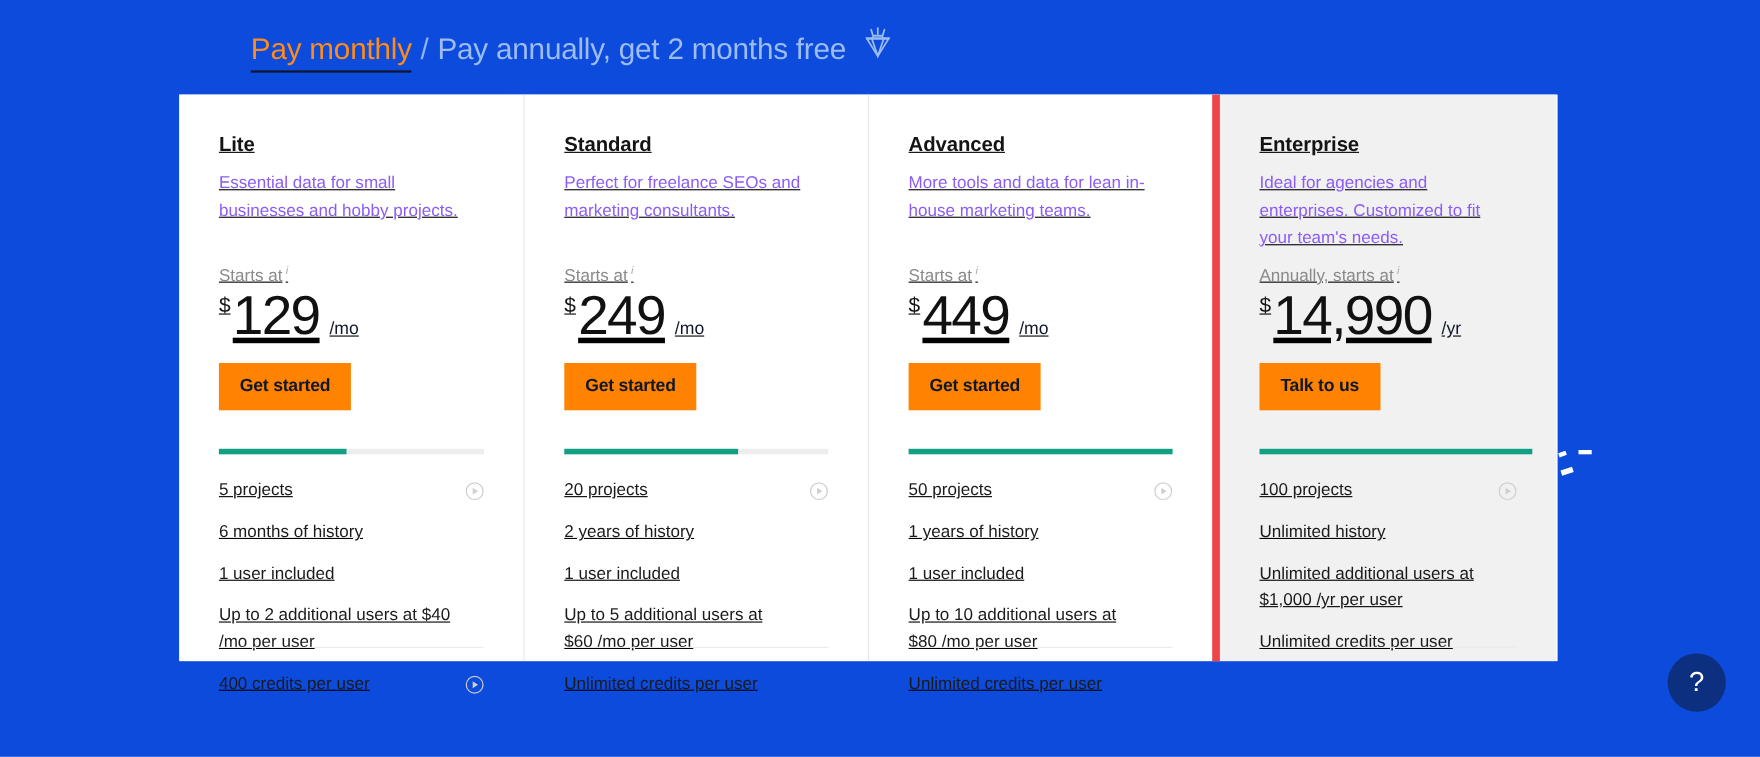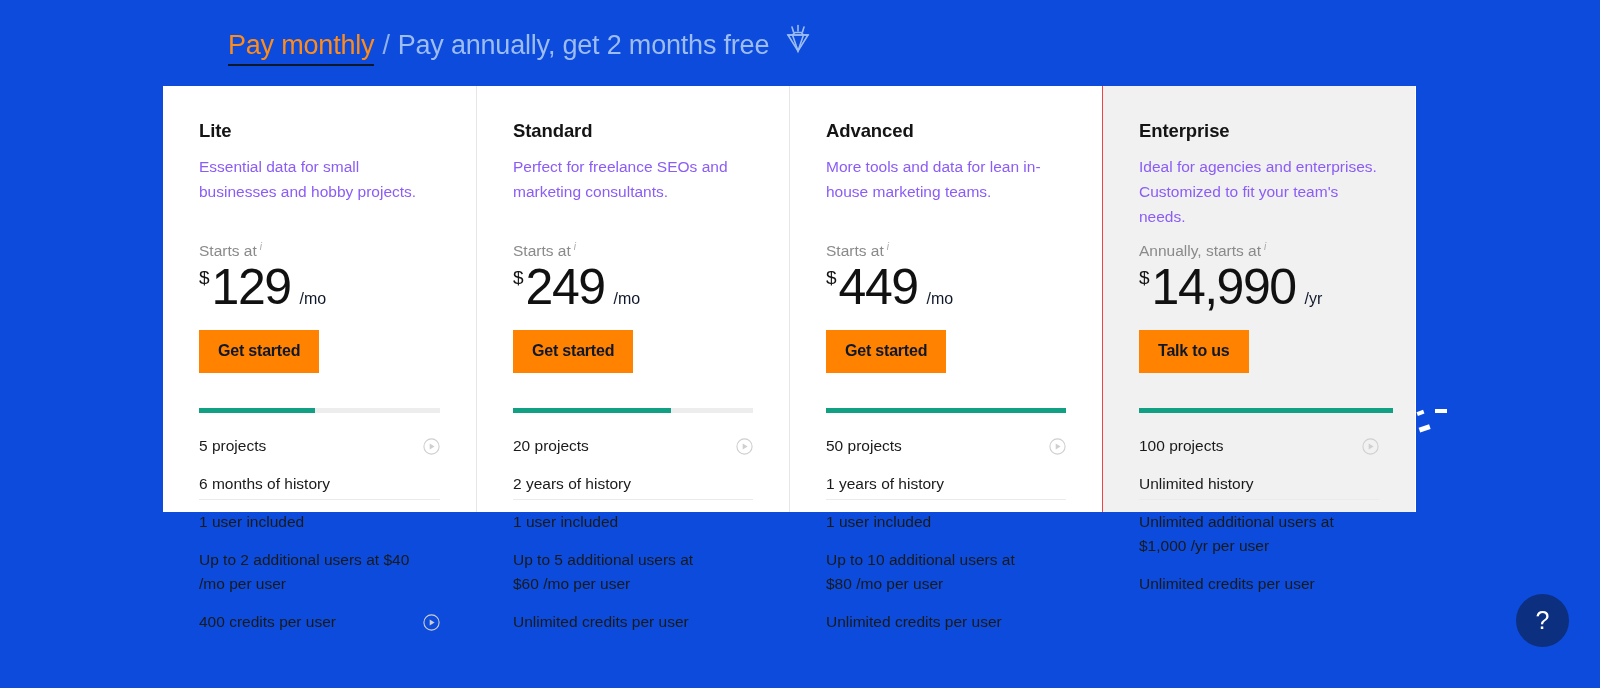--- a/index.html
+++ b/index.html
@@ -32,32 +32,33 @@
     cursor: pointer;
   }
   .toggle-sep { color: #8fb1ef; margin: 0 8px; }
   .toggle-annual { color: #9cbcf2; cursor: pointer; }
   .gem-icon { margin-left: 12px; position: relative; top: 3px; }
 
   
   .cards {
     position: absolute;
     left: 163px; top: 86px;
-    width: 1253px; height: 426px;
+    width: 1253px; height: 515px;
     background: #ffffff;
     display: flex;
+    text-decoration: underline;
   }
   .card {
     position: relative;
     width: 313px;
     padding: 34px 36px 0 36px;
     background: #ffffff;
   }
   .card + .card { border-left: 1px solid #e6e6e6; }
-  .card.highlight { background: #f1f1f1; border-left: 1px solid #ef4444; }
+  .card.highlight { background: #f1f1f1; border-left: 7px solid #ef4444; }
 
   .plan-name {
     font-size: 18.5px;
     font-weight: 700;
     color: #141414;
     letter-spacing: -0.1px;
     margin-bottom: 12px;
   }
   .plan-desc {
     font-size: 15.5px;

